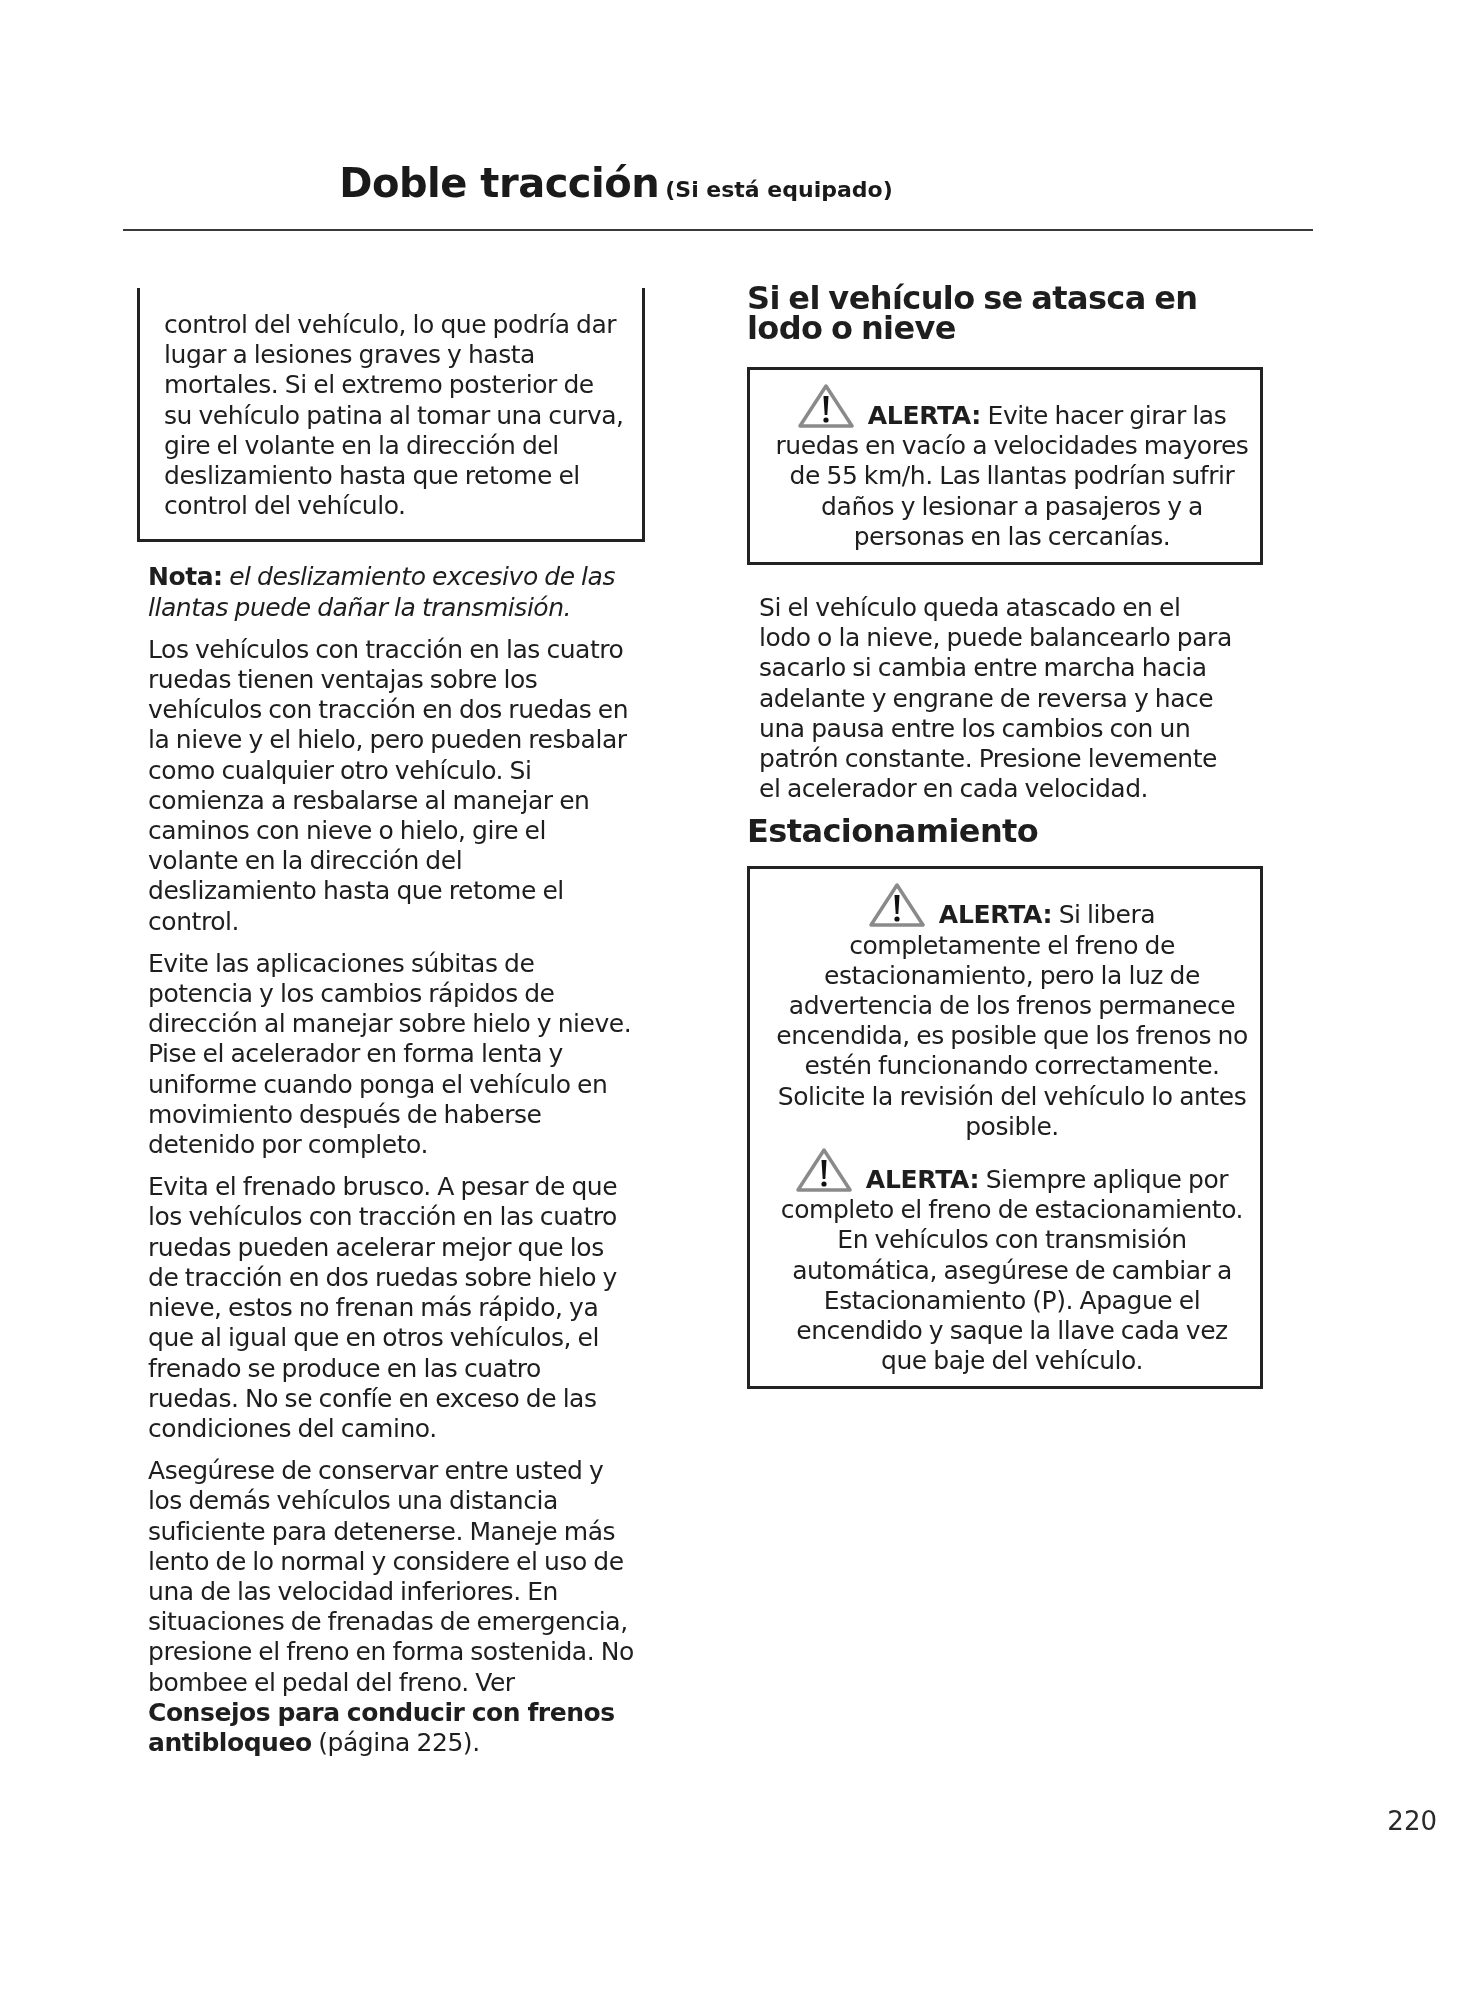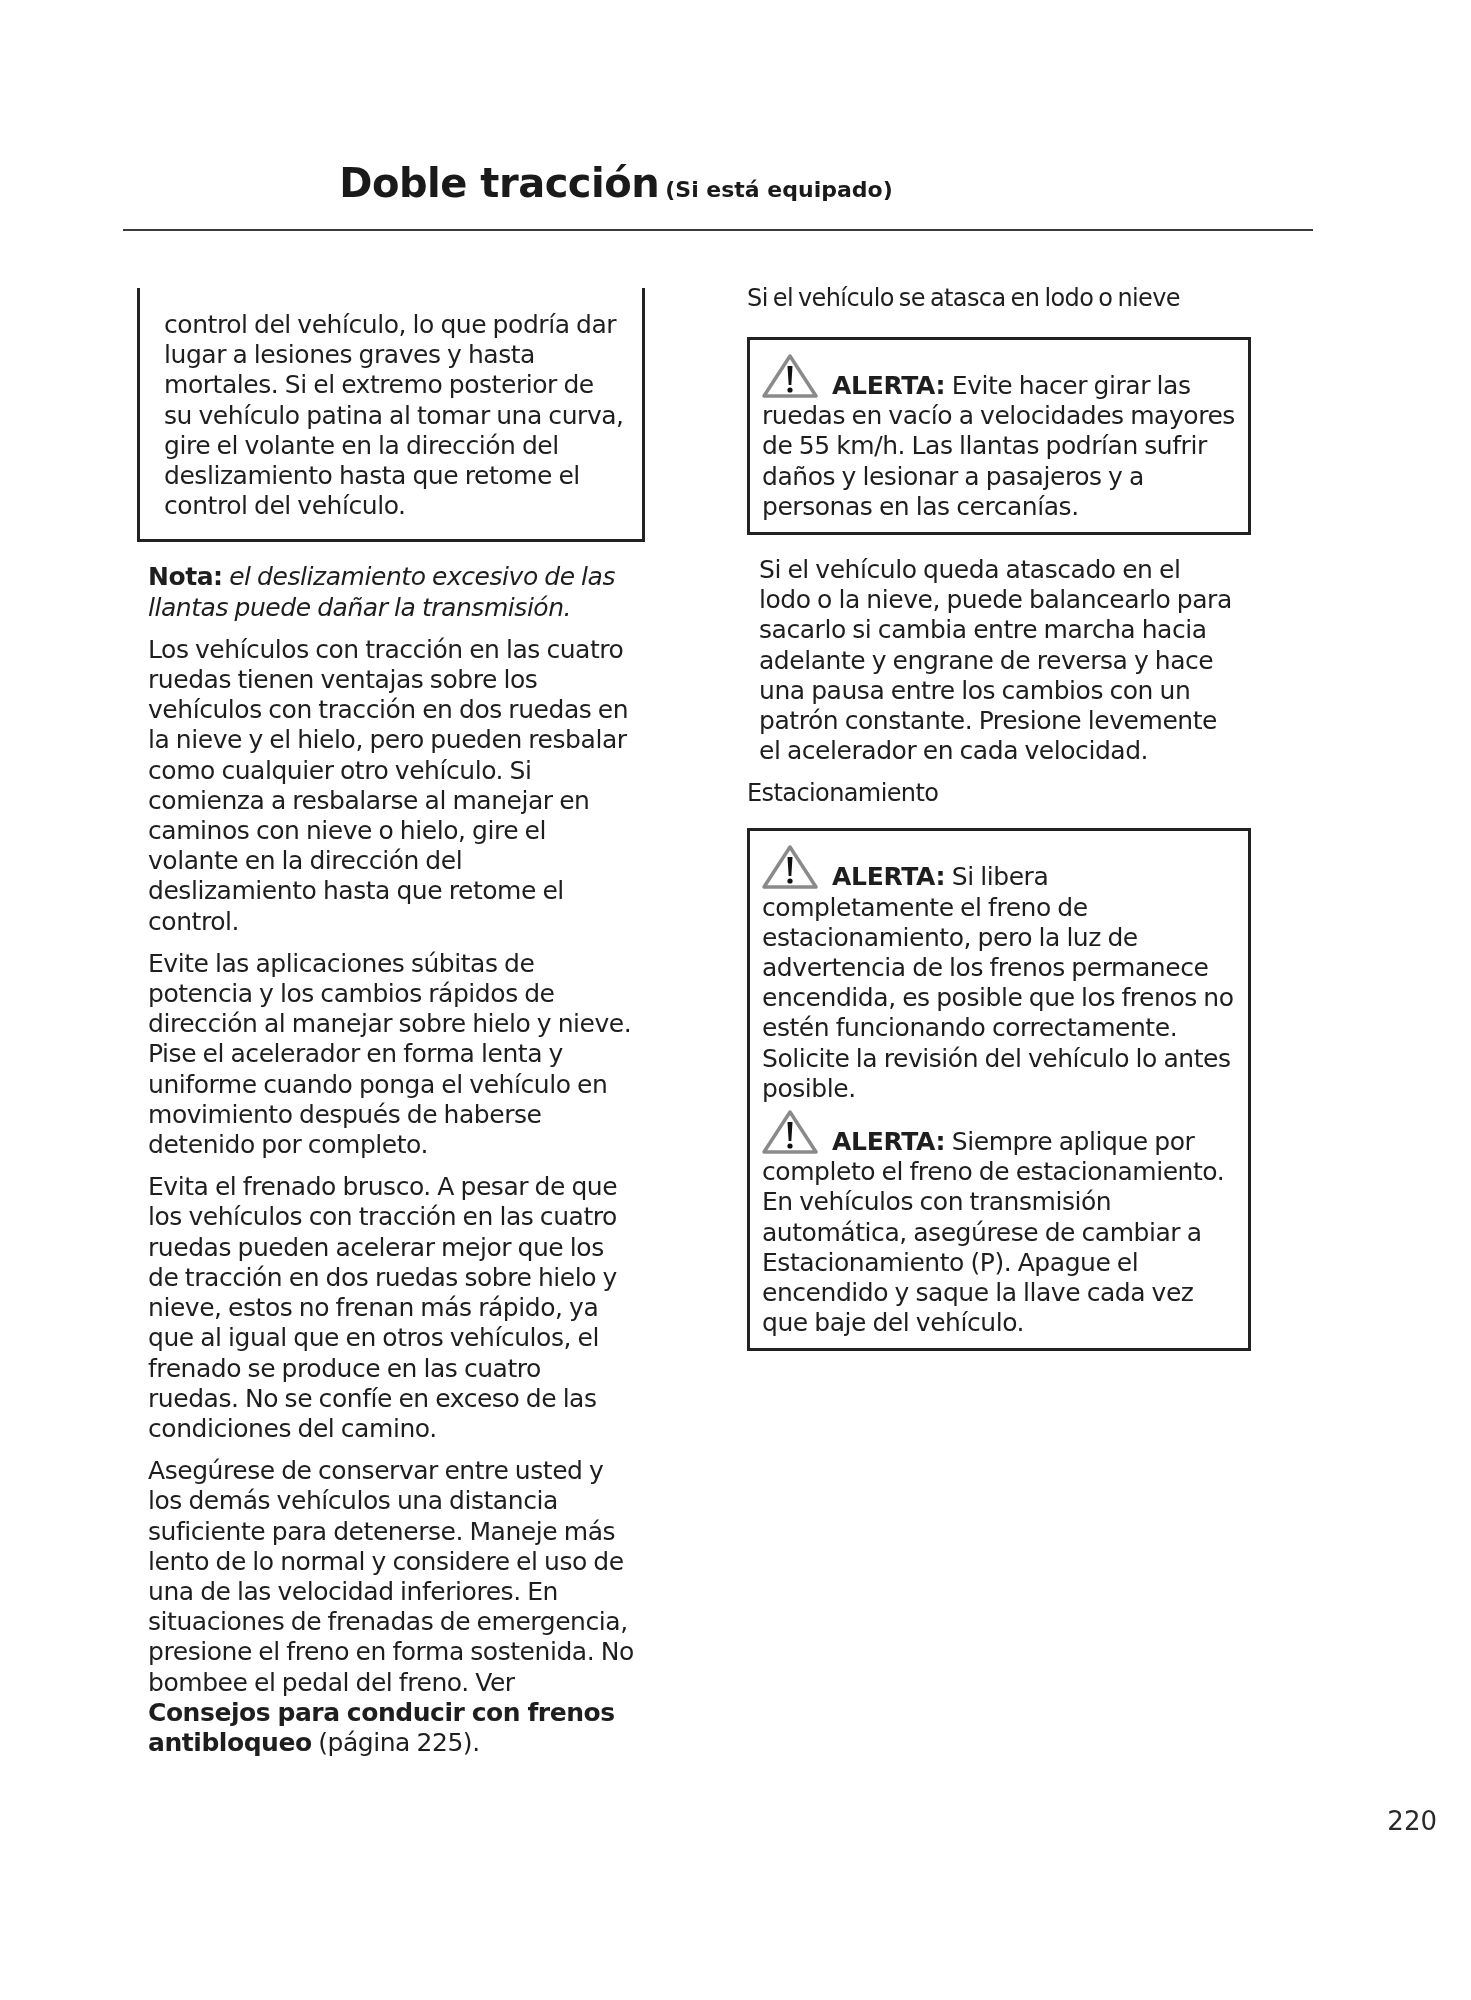--- a/index.html
+++ b/index.html
@@ -66,35 +66,36 @@
     border-bottom: 3px solid #222;
     padding: 0 6px 6px 12px;
     margin-left: 1px;
     margin-top: -10px;
     padding-top: 10px;
     margin-bottom: 20px;
     width: 484px;
   }
 
   .heading {
-    font-weight: normal;
-    font-size: 24px;
+    font-weight: bold;
+    font-size: 32px;
     letter-spacing: -0.6px;
     word-spacing: -2px;
     margin-bottom: 24px;
     margin-top: 0;
     line-height: 30px;
   }
   .heading.est { margin-top: 12px; margin-bottom: 20px; }
 
   .alert-box {
     border: 3px solid #222;
-    padding: 14px 10px 10px 12px;
+    padding: 14px 10px 10px 24px;
     width: 476px;
-    margin-bottom: 20px;
+    margin-bottom: 28px;
+    text-align: center;
   }
   .alert-item { position: relative; }
   .alert-item + .alert-item { margin-top: 6px; }
   .warn-icon {
     display: inline-block;
     width: 56px;
     height: 44px;
     vertical-align: -4px;
     margin-right: 14px;
   }

